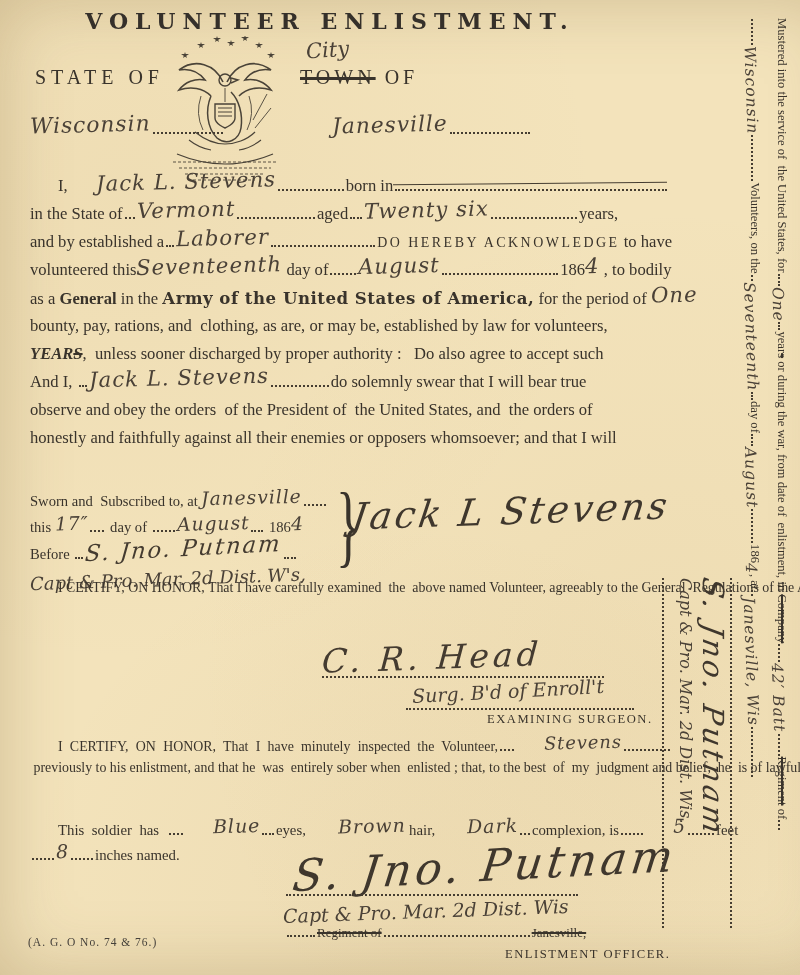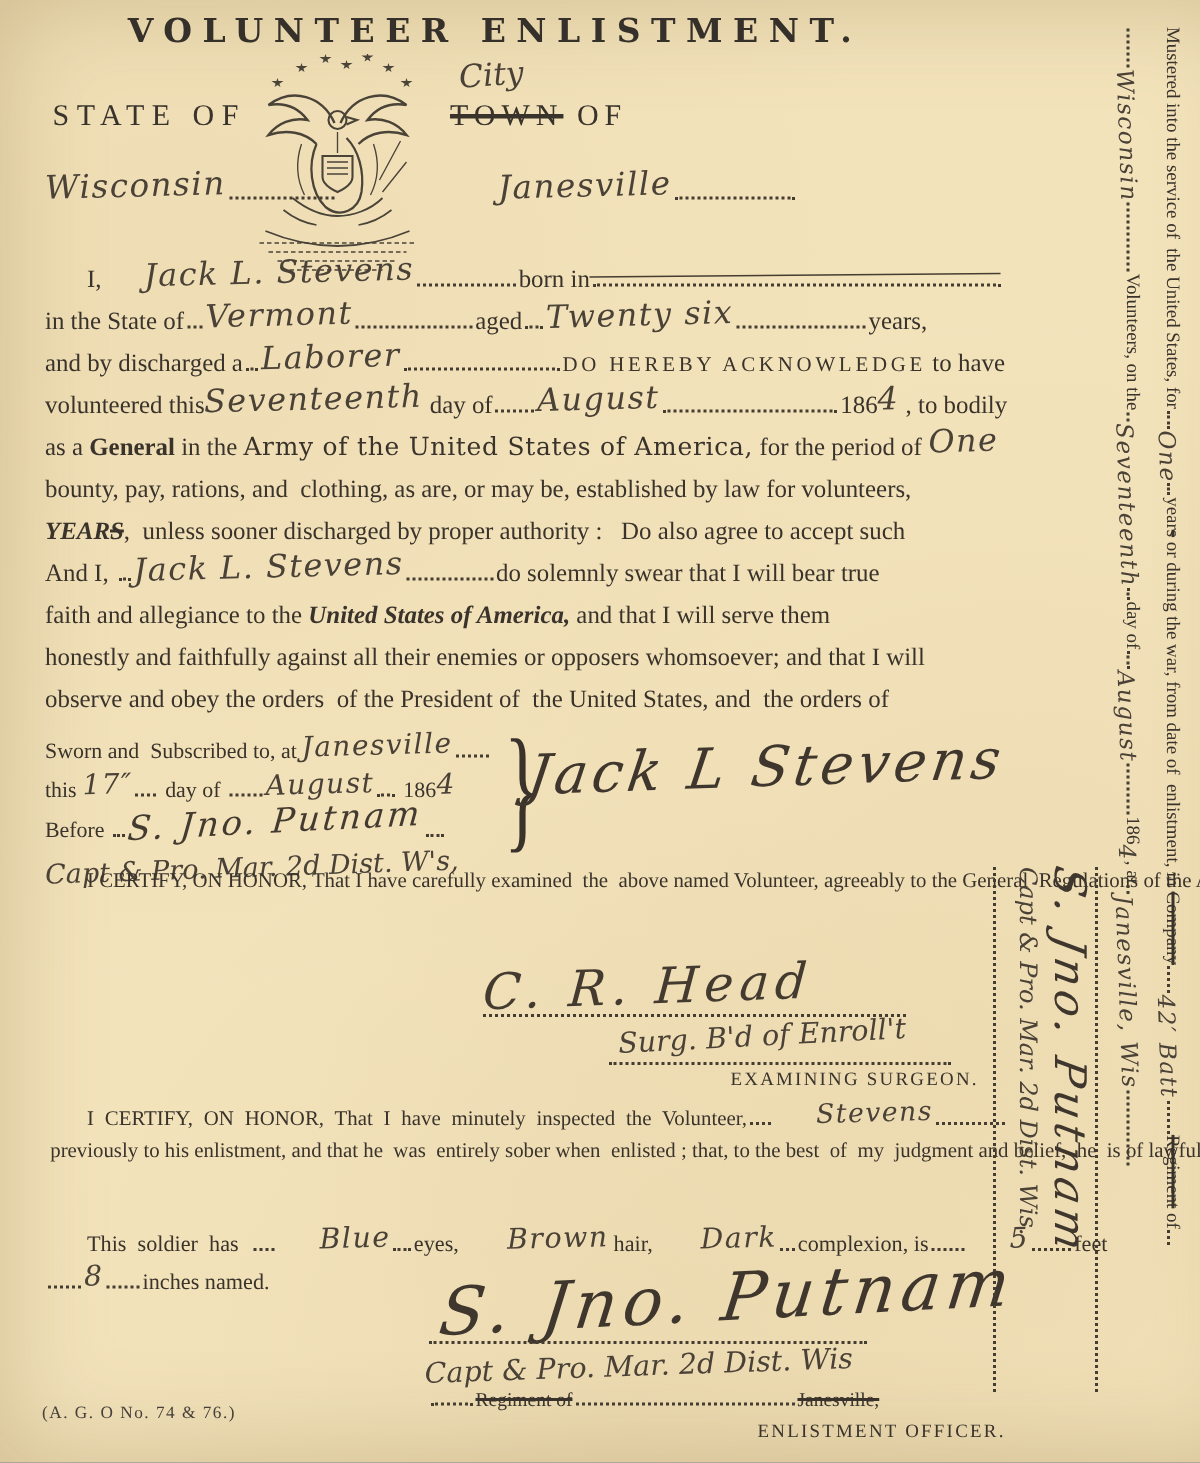--- a/index.html
+++ b/index.html
@@ -14,21 +14,21 @@
   
   .sg{white-space:pre;}
   .sg-dots,.sg-xl{display:inline-block;border-bottom:2px dotted #453d31;height:.85em;margin:0 2px;vertical-align:baseline;}
   .sg-xl{position:relative;}
   .sg-xl::after{content:"";position:absolute;left:-2px;right:0;top:58%;border-top:1.6px solid #453d31;transform:rotate(-.5deg);}
   .sg-p{}
   .sg-b{font-weight:bold;}
   .sg-i{}
   .sg-bi{font-weight:bold;font-style:italic;}
   .sg-bst{font-weight:bold;font-style:italic;text-decoration:line-through;text-decoration-thickness:2px;}
-  .sg-bl{font-weight:normal;font-family:"DejaVu Serif",serif;letter-spacing:.5px;text-align:center;}
+  .sg-bl{font-weight:bold;font-family:"DejaVu Serif",serif;letter-spacing:.5px;text-align:center;}
   .sg-sc{font-size:.84em;letter-spacing:2.5px;}
   .sg-st{text-decoration:line-through;text-decoration-thickness:2.2px;}
   .sg-hw{font-family:"DejaVu Serif",serif;font-style:italic;color:#4a4137;font-size:1.28em;line-height:1;
          position:relative;top:-2px;letter-spacing:1px;display:inline-block;transform:rotate(-1.5deg);}
   .sg-sig{font-family:"DejaVu Serif",serif;font-style:italic;color:#443b30;font-size:1.55em;line-height:1;
          position:relative;top:-3px;letter-spacing:2px;display:inline-block;transform:rotate(-3deg) skewX(-8deg);}
   
   .title{left:40px;top:8px;width:580px;text-align:center;font-family:"DejaVu Serif",serif;
          font-weight:bold;font-size:22px;letter-spacing:7px;color:#35302a;}
   .stateof{left:35px;top:66px;font-size:20px;letter-spacing:5px;}
@@ -121,29 +121,28 @@
   <div class="abs stateof">STATE OF</div>
   <div class="abs cityhw">City</div>
   <div class="abs townof"><span class="struck">TOWN</span><span> OF</span></div>
 
   <div class="abs fillline" style="left:30px;top:116px;font-size:17px;"><span class="sg sg-hw">Wisconsin</span><span class="sg sg-dots" style="width: 70px;"></span></div>
   <div class="abs fillline" style="left:332px;top:116px;font-size:17px;"><span class="sg sg-hw">Janesville</span><span class="sg sg-dots" style="width: 80px;"></span></div>
 
   <div class="abs oath">
     <div class="fline"><span class="sg sg-p">I,</span><span class="sg sg-hw">Jack L. Stevens</span><span class="sg sg-dots" style="width: 66px;"></span><span class="sg sg-p">born in</span><span class="sg sg-xl" style="width: 272px;"></span></div>
     <div class="fline"><span class="sg sg-p">in the State of</span><span class="sg sg-dots" style="width: 10px;"></span><span class="sg sg-hw">Vermont</span><span class="sg sg-dots" style="width: 78px;"></span><span class="sg sg-p">aged</span><span class="sg sg-dots" style="width: 12px;"></span><span class="sg sg-hw">Twenty six</span><span class="sg sg-dots" style="width: 86px;"></span><span class="sg sg-p">years,</span></div>
-    <div class="fline"><span class="sg sg-p">and by discharged a</span><span class="sg sg-dots" style="width: 8px;"></span><span class="sg sg-hw">Laborer</span><span class="sg sg-dots" style="width: 104px;"></span><span class="sg sg-sc">DO HEREBY ACKNOWLEDGE</span><span class="sg sg-p"> to have</span></div>
+    <div class="fline"><span class="sg sg-p">and by established a</span><span class="sg sg-dots" style="width: 8px;"></span><span class="sg sg-hw">Laborer</span><span class="sg sg-dots" style="width: 104px;"></span><span class="sg sg-sc">DO HEREBY ACKNOWLEDGE</span><span class="sg sg-p"> to have</span></div>
     <div class="fline"><span class="sg sg-p">volunteered this</span><span class="sg sg-hw">Seventeenth</span><span class="sg sg-p"> day of</span><span class="sg sg-dots" style="width: 26px;"></span><span class="sg sg-hw">August</span><span class="sg sg-dots" style="width: 116px;"></span><span class="sg sg-p">186</span><span class="sg sg-hw">4</span><span class="sg sg-p"> , to bodily</span></div>
     <div class="fline"><span class="sg sg-p">as a </span><span class="sg sg-b">General</span><span class="sg sg-p"> in the </span><span class="sg sg-bl">Army of the United States of America,</span><span class="sg sg-p"> for the period of </span><span class="sg sg-hw">One</span></div>
     <div class="fline"><span class="sg sg-p">bounty, pay, rations, and  clothing, as are, or may be, established by law for volunteers,</span></div>
     <div class="fline"><span class="sg sg-bi">YEAR</span><span class="sg sg-bst">S</span><span class="sg sg-p">,  unless sooner discharged by proper authority :   Do also agree to accept such</span></div>
     <div class="fline"><span class="sg sg-p">And I, </span><span class="sg sg-dots" style="width: 8px;"></span><span class="sg sg-hw">Jack L. Stevens</span><span class="sg sg-dots" style="width: 58px;"></span><span class="sg sg-p">do solemnly swear that I will bear true</span></div>
-    <div class="fline"><span class="sg sg-p">faith and allegiance to the </span><span class="sg sg-bi">United States of America,</span><span class="sg sg-p"> and that I will serve them</span></div>
+    <div class="fline"><span class="sg sg-p">observe and obey the orders  of the President of  the United States, and  the orders of</span></div>
     <div class="fline"><span class="sg sg-p">honestly and faithfully against all their enemies or opposers whomsoever; and that I will</span></div>
-    <div class="fline"><span class="sg sg-p">observe and obey the orders  of the President of  the United States, and  the orders of</span></div>
   </div>
 
   <div class="abs sworn">
     <div class="fline"><span class="sg sg-p">Sworn and  Subscribed to, at </span><span class="sg sg-hw">Janesville</span><span class="sg sg-dots" style="width: 22px;"></span></div>
     <div class="fline"><span class="sg sg-p">this </span><span class="sg sg-hw">17″</span><span class="sg sg-dots" style="width: 14px;"></span><span class="sg sg-p"> day of </span><span class="sg sg-dots" style="width: 22px;"></span><span class="sg sg-hw">August</span><span class="sg sg-dots" style="width: 12px;"></span><span class="sg sg-p"> 186</span><span class="sg sg-hw">4</span></div>
     <div class="fline"><span class="sg sg-p">Before </span><span class="sg sg-dots" style="width: 8px;"></span><span class="sg sg-sig">S. Jno. Putnam</span><span class="sg sg-dots" style="width: 12px;"></span></div>
     <div class="fline sworn-cap">Capt &amp; Pro. Mar. 2d Dist. W's,</div>
   </div>
   <div class="abs brace">}</div>
   <div class="abs vol-sig">Jack L Stevens</div>

